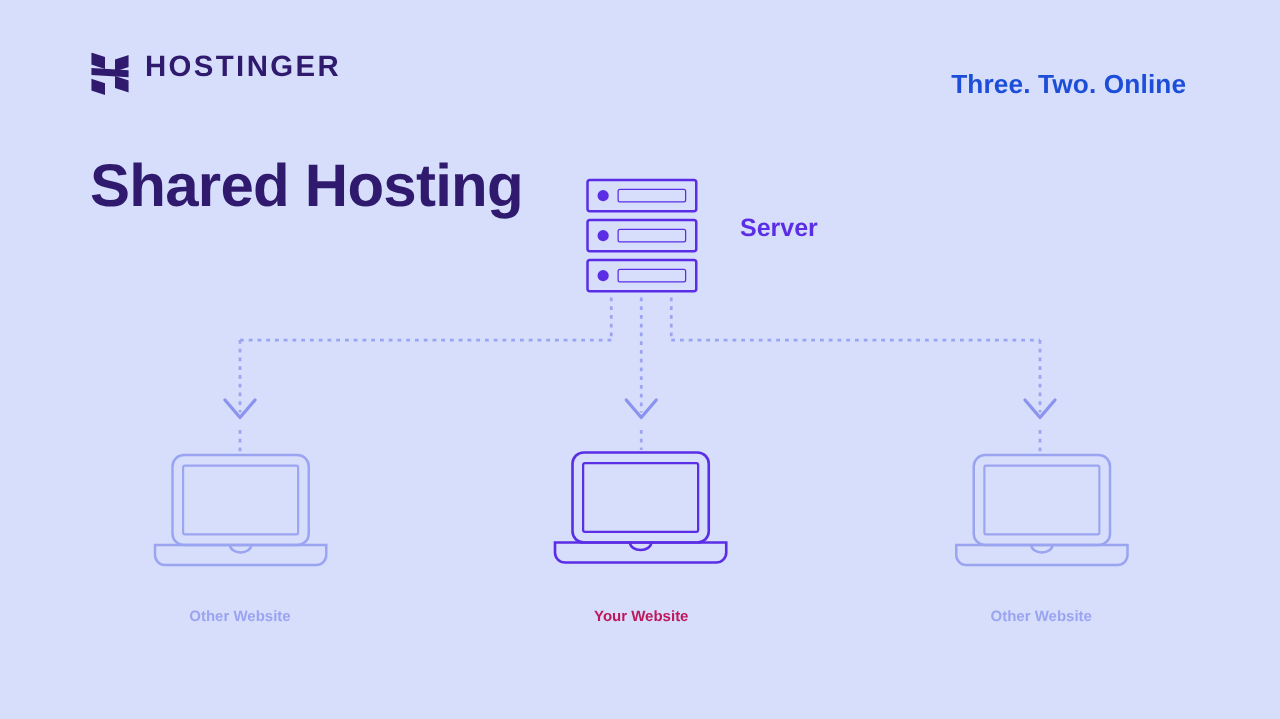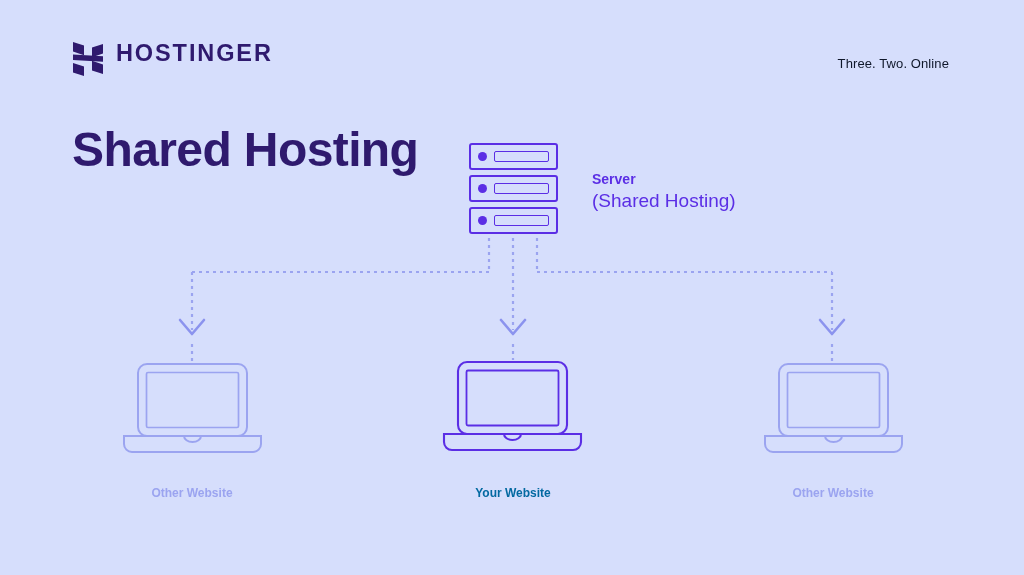--- a/index.html
+++ b/index.html
@@ -13,21 +13,21 @@
 
   
   .brand{position:absolute;left:73px;top:42px;display:flex;gap:13px;}
   .brand-mark{width:30px;height:34px;display:block;}
   .brand-word{
     font-size:23.5px;font-weight:bold;letter-spacing:1.9px;
     color:#2f1a6e;line-height:1;white-space:nowrap;
   }
   .tagline{
     position:absolute;right:75px;top:56px;
-    font-size:13px;font-weight:normal;color:#0f172a;
+    font-size:21px;font-weight:bold;color:#1d4ed8;
     letter-spacing:.1px;white-space:nowrap;
   }
 
   
   .title{
     position:absolute;left:72px;top:124px;
     font-size:48px;font-weight:bold;color:#2f1a6e;
     letter-spacing:-.6px;line-height:1.1;white-space:nowrap;
   }
 
@@ -40,39 +40,39 @@
     box-sizing:border-box;
   }
   .rack:last-child{margin-bottom:0;}
   .led{width:9px;height:9px;border-radius:50%;background:#5b2ee5;flex:none;}
   .slot{
     flex:1;height:11px;margin-right:7px;
     border:1.6px solid #5b2ee5;border-radius:2px;box-sizing:border-box;
   }
 
   .server-label{position:absolute;left:592px;top:170px;line-height:1.32;white-space:nowrap;}
-  .server-label .l1{font-size:14px;font-weight:bold;color:#5b2ee5;}
+  .server-label .l1{font-size:20px;font-weight:bold;color:#5b2ee5;}
   .server-label .l2{font-size:19px;font-weight:normal;color:#5b2ee5;}
 
   
   #wires{position:absolute;left:0;top:0;width:1024px;height:575px;pointer-events:none;}
 
   
   .laptop{position:absolute;width:145px;height:92px;}
   .laptop svg{display:block;width:145px;height:92px;}
   .lt-left{left:120px;top:362px;}
   .lt-center{left:440px;top:360px;}
   .lt-right{left:761px;top:362px;}
 
   .caption{
     position:absolute;width:260px;text-align:center;
     font-size:12px;font-weight:bold;white-space:nowrap;
   }
   .cap-left{left:62px;top:486px;color:#9ba4f0;}
-  .cap-center{left:383px;top:486px;color:#0369a1;}
+  .cap-center{left:383px;top:486px;color:#be185d;}
   .cap-right{left:703px;top:486px;color:#9ba4f0;}
 </style>
 </head>
 <body>
 
 <div id="stage">
 
   <div class="brand">
     <svg class="brand-mark" viewBox="0 0 30 34">
       <path d="M0 0 L11 3.6 L11 13.2 L0 9.6 Z" fill="#2f1a6e"></path>
@@ -98,21 +98,20 @@
       <span class="slot"></span>
     </div>
     <div class="rack">
       <span class="led"></span>
       <span class="slot"></span>
     </div>
   </div>
 
   <div class="server-label">
     <div class="l1">Server</div>
-    <div class="l2">(Shared Hosting)</div>
   </div>
 
   <svg id="wires" viewBox="0 0 1024 575">
     <g fill="none" stroke="#9ba4f0" stroke-width="2.2" stroke-dasharray="3 4" stroke-linecap="butt">
 
       <path d="M489 238 L489 272"></path>
       <path d="M513 238 L513 330"></path>
       <path d="M537 238 L537 272"></path>
 
       <path d="M192 272 L489 272"></path>

